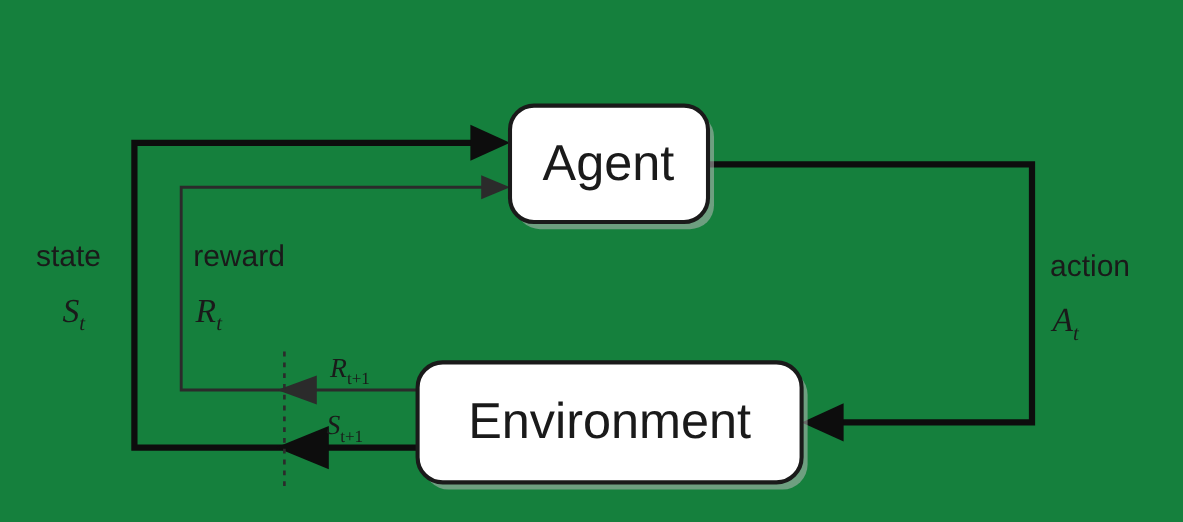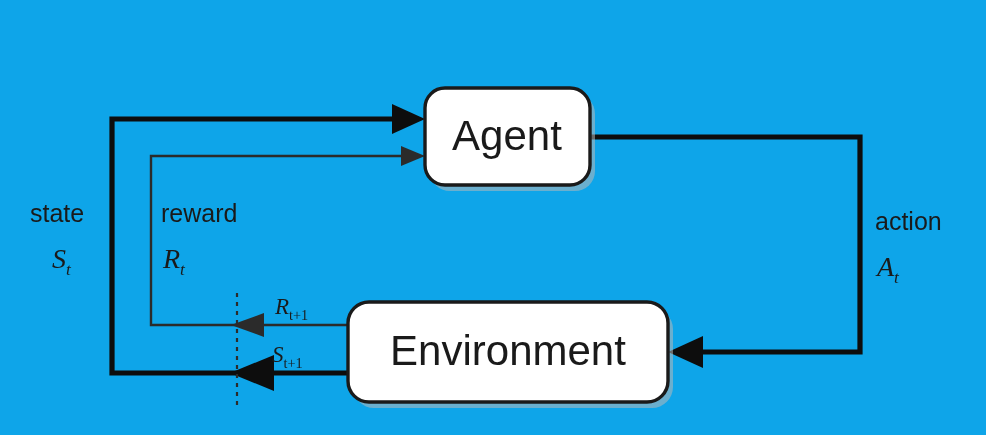--- a/index.html
+++ b/index.html
@@ -10,21 +10,21 @@
   body {
     width: 986px;
     height: 435px;
     font-family: "Liberation Sans", sans-serif;
     overflow: hidden;
   }
   #diagram-root {
     position: relative;
     width: 986px;
     height: 435px;
-    background: #0ea5e9;
+    background: #15803d;
   }
   svg.canvas {
     display: block;
     width: 986px;
     height: 435px;
   }
   .box-fill       { fill: #ffffff; }
   .box-stroke     { fill: none; stroke: #1a1a1a; stroke-width: 3.4; }
   .box-shadow     { fill: #b8b8b8; opacity: 0.55; }
   .line-thick     { fill: none; stroke: #0d0d0d; stroke-width: 5.2;

